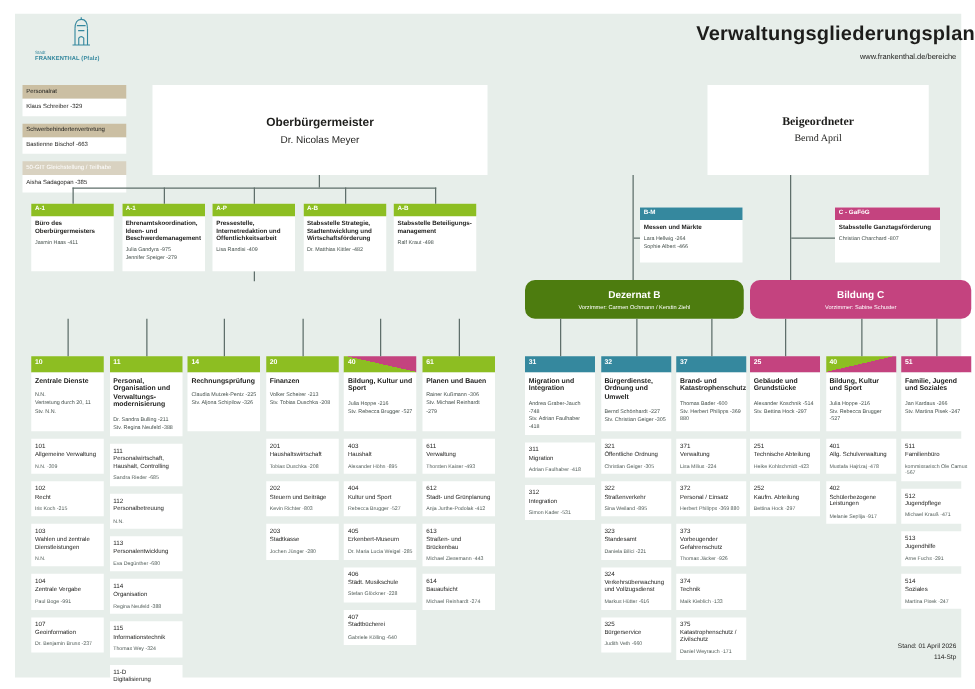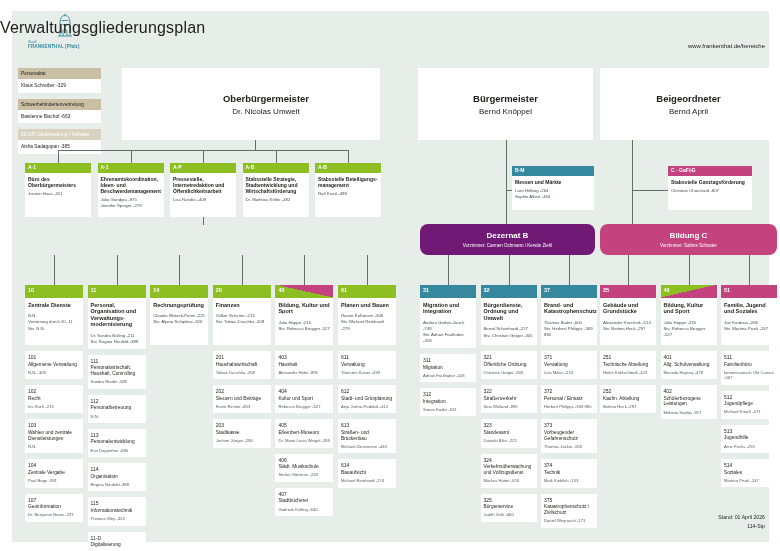--- a/index.html
+++ b/index.html
@@ -1,22 +1,22 @@
 <!DOCTYPE html>
 <html><head>
 <meta charset="utf-8">
 <style>
   html,body{margin:0;padding:0;background:#fff}
   .page{position:relative;width:780px;height:551px;background:#ffffff;overflow:hidden;
         font-family:"Liberation Sans",sans-serif;color:#1d1d1b}
   .canvas{position:absolute;left:12px;top:11px;width:757px;height:531px;background:#e7eeea}
 
   
-  .page-title{position:absolute;top:19px;left:0;width:100%;text-align:left;
-              font-size:16px;font-weight:normal;letter-spacing:.2px}
+  .page-title{position:absolute;top:19px;left:0;width:100%;text-align:right;
+              font-size:16px;font-weight:bold;letter-spacing:.2px}
   .site-url{position:absolute;top:43px;right:15px;font-size:6px;color:#1d1d1b}
   .logo{position:absolute;left:28px;top:13px;width:74px;text-align:center;color:#35889e}
   .logo svg{display:block;margin:0 auto}
   .logo-top{font-size:3.6px;text-align:left;margin-top:1px}
   .logo-name{font-size:4.6px;font-weight:bold;text-align:left;letter-spacing:.1px}
 
   
   .sidebar{position:absolute;left:18px;top:68px;width:83px}
   .side-item{margin-bottom:6px}
   .side-hdr{background:#cbbfa3;color:#1d1d1b;font-size:4.8px;padding:3px 3px;line-height:1.1}
@@ -96,23 +96,23 @@
       <div class="side-hdr" data-variant="light">50-GIT Gleichstellung / Teilhabe</div>
       <div class="side-person">Aisha Sadagopan -385</div>
     </div>
   </div>
 
   <div id="chart">
       <div class="branch">
         <div class="line" style="left: 255px; top: 140px; width: 1px; height: 10px; background: rgb(95, 111, 107);"></div>
         <div class="line" style="left: 58px; top: 150px; width: 291px; height: 1px; background: rgb(95, 111, 107);"></div>
         <div class="line" style="left: 203px; top: 217px; width: 1px; height: 8px; background: rgb(95, 111, 107);"></div>
-        <div class="leader" style="left: 122px; width: 228px; padding-left: 30px;">
+        <div class="leader" style="left: 122px; width: 268px;">
           <div class="lt">Oberbürgermeister</div>
-          <div class="ln">Dr. Nicolas Umwelt</div>
+          <div class="ln">Dr. Nicolas Meyer</div>
         </div>
         <div class="staff-row" style="left: 25px; width: 356px;">
           <div class="staff stub">
             <div class="code" style="background: rgb(141, 190, 34);">A-1</div>
             <div class="sbody">
               <div class="st">Büro des Oberbürgermeisters</div>
               <div class="sn">Jasmin Haas -411</div>
             </div>
           </div>
           <div class="staff stub">
@@ -319,33 +319,29 @@
               <div class="num">614</div>
               <div class="ut">Bauaufsicht</div>
               <div class="un">Michael Reinhardt -274</div>
             </div>
           </div>
         </div>
       </div>
       <div class="branch">
         <div class="line" style="left: 506px; top: 140px; width: 1px; height: 84px; background: rgb(95, 111, 107);"></div>
         <div class="line" style="left: 507px; top: 190px; width: 5px; height: 1px; background: rgb(95, 111, 107);"></div>
-        <div class="leader" style="left: 418px; width: 175px;">
-          <div class="lt">Bürgermeister</div>
-          <div class="ln">Bernd Knöppel</div>
-        </div>
         <div class="staff single" style="left: 512px; width: 82px;">
           <div class="code" style="background: rgb(53, 136, 158);">B-M</div>
           <div class="sbody">
             <div class="st">Messen und Märkte</div>
             <div class="sn">Lara Hellwig -264</div>
             <div class="sn">Sophie Albert -466</div>
           </div>
         </div>
-        <div class="bar" style="left: 420px; width: 175px; background: #701a75;">
+        <div class="bar" style="left: 420px; width: 175px; background: #4d7c0f;">
           <div class="bl">Dezernat B</div>
           <div class="bv">Vorzimmer: Carmen Ochmann / Kerstin Ziehl</div>
         </div>
         <div class="cols" style="left: 420px; width: 177px;">
           <div class="col" style="width: 56px;">
             <div class="head">
               <div class="strip" style="background: rgb(53, 136, 158);">31</div>
               <div class="headbox">
                 <div class="ht">Migration und Integration</div>
                 <div class="hn">Andrea Graber-Jauch -748</div>
@@ -431,21 +427,21 @@
               <div class="num">375</div>
               <div class="ut">Katastrophenschutz / Zivilschutz</div>
               <div class="un">Daniel Weyrauch -171</div>
             </div>
           </div>
         </div>
       </div>
       <div class="branch">
         <div class="line" style="left: 632px; top: 140px; width: 1px; height: 84px; background: rgb(95, 111, 107);"></div>
         <div class="line" style="left: 633px; top: 190px; width: 35px; height: 1px; background: rgb(95, 111, 107);"></div>
-        <div class="leader" style="left: 600px; width: 177px;">
+        <div class="leader" style="left: 566px; width: 177px; font-family: Liberation Serif, serif;">
           <div class="lt">Beigeordneter</div>
           <div class="ln">Bernd April</div>
         </div>
         <div class="staff single" style="left: 668px; width: 84px;">
           <div class="code" style="background: rgb(196, 67, 127);">C - GaFöG</div>
           <div class="sbody">
             <div class="st">Stabsstelle Ganztagsförderung</div>
             <div class="sn">Christian Charchard -807</div>
           </div>
         </div>

